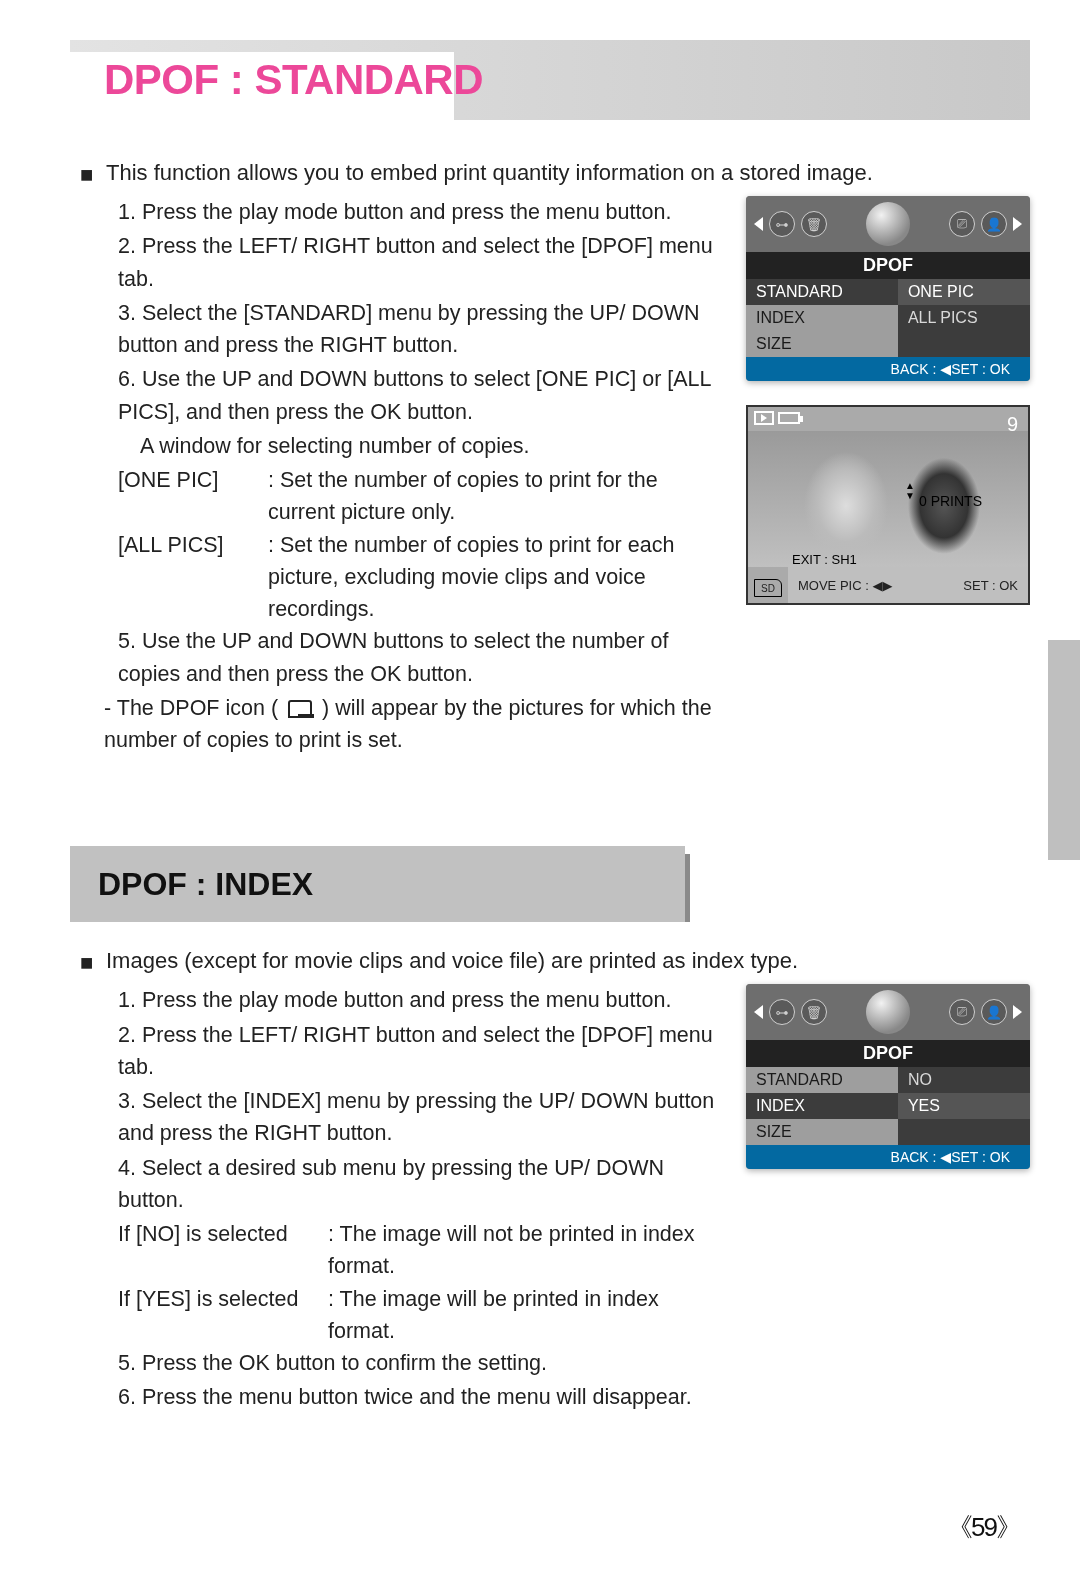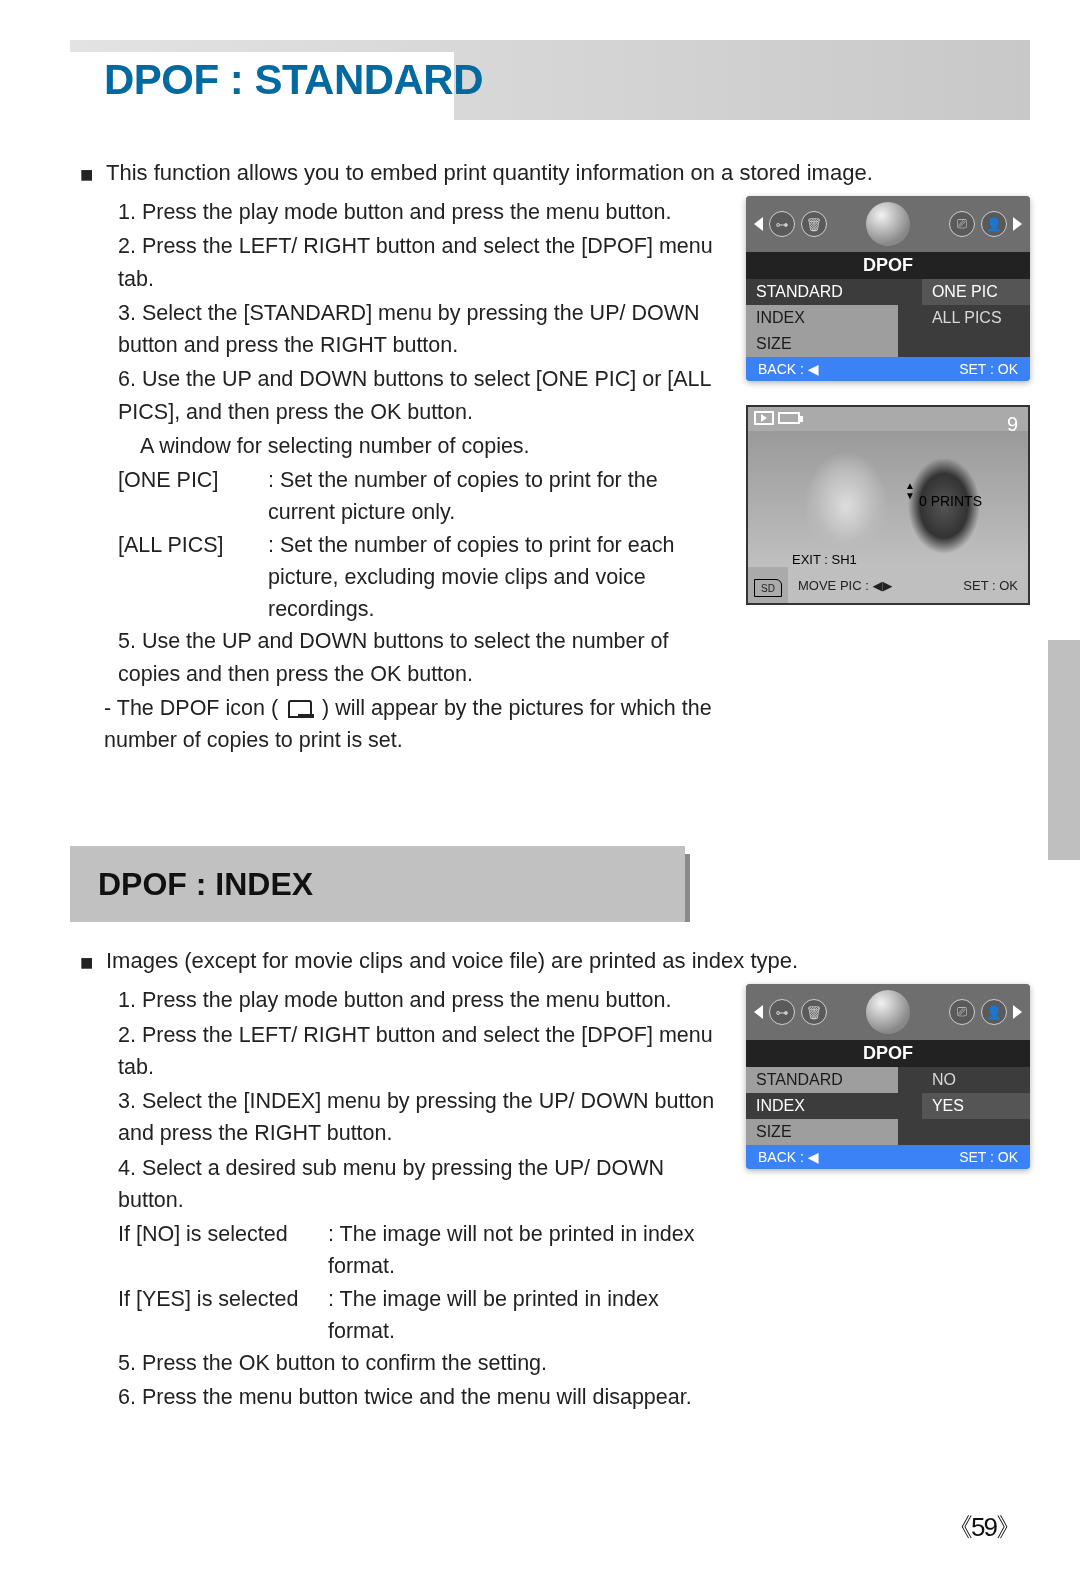--- a/index.html
+++ b/index.html
@@ -46,21 +46,21 @@
     width: 40%;
     background: #fff;
   }
   .title-text {
     position: absolute;
     left: 34px;
     top: 16px;
     font-size: 42px;
     font-weight: bold;
     letter-spacing: -0.5px;
-    color: #0369a1;
+    color: #ec4899;
   }
   
   .sub-title-wrap {
     position: relative;
     height: 78px;
     margin: 90px 0 24px 0;
   }
   .sub-title-shadow {
     position: absolute;
     left: 0; top: 8px;
@@ -213,29 +213,29 @@
     color:#fff;
     position: relative;
   }
   .menu-item.active::before{
     content:'';
     position:absolute;
     left:-7px;top:5px;
     width:6px;height:14px;
     background:#1a1a1a;
   }
-  .menu-item-r { color:#d9d9d9;margin-left:24px; }
+  .menu-item-r { color:#d9d9d9; }
   .menu-item-r.sel { color:#fff; background:#555;}
   .screen-footer {
-    background:#3b82f6;
+    background:#0369a1;
     color:#fff;
     display:flex;
-    justify-content:space-between;
+    justify-content:flex-end;
     font-size:14px;
-    padding:4px 12px;
+    padding:4px 20px;
   }
   
   .photo {
     width:284px;height:200px;
     background:#aaa;
     border:2px solid #333;
     position:relative;
     overflow:hidden;
     flex:none;
   }

